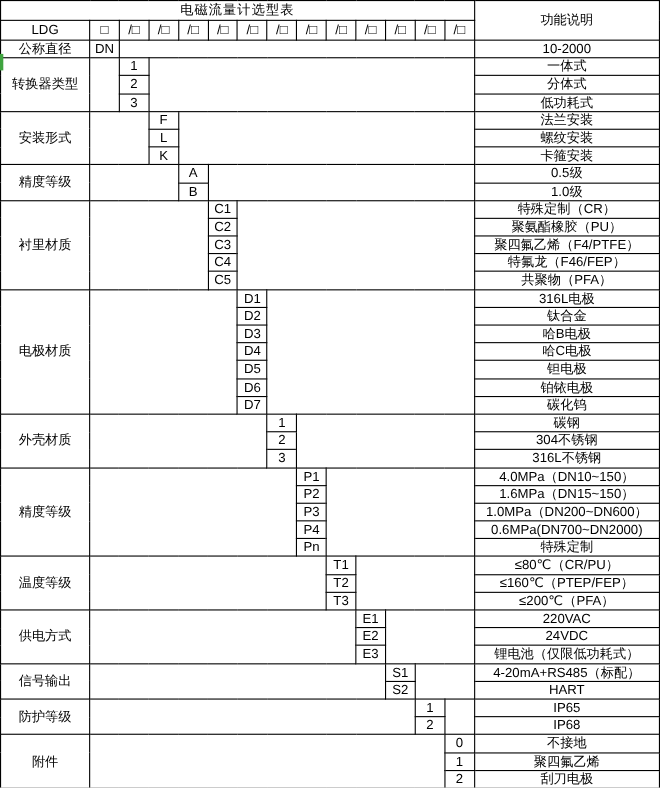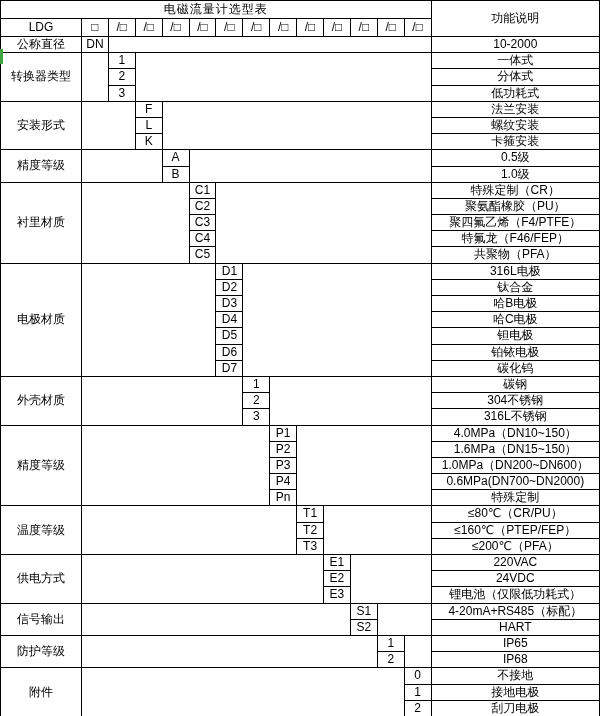--- a/index.html
+++ b/index.html
@@ -283,21 +283,21 @@
           <td class="desc-cell">IP68</td>
         </tr>
         <tr style="height: 16.19px;">
           <td rowspan="3" class="label-cell">附件</td>
           <td colspan="12" rowspan="3"></td>
           <td class="code-cell">0</td>
           <td class="desc-cell">不接地</td>
         </tr>
         <tr style="height: 16.19px;">
           <td class="code-cell">1</td>
-          <td class="desc-cell">接地电极</td>
+          <td class="desc-cell">聚四氟乙烯</td>
         </tr>
         <tr style="height: 16.19px;">
           <td class="code-cell">2</td>
           <td class="desc-cell">刮刀电极</td>
         </tr>
       </tbody>
   </table>
   <div class="green-mark" style="background: rgb(63, 164, 63);"></div>
 </div>
 

